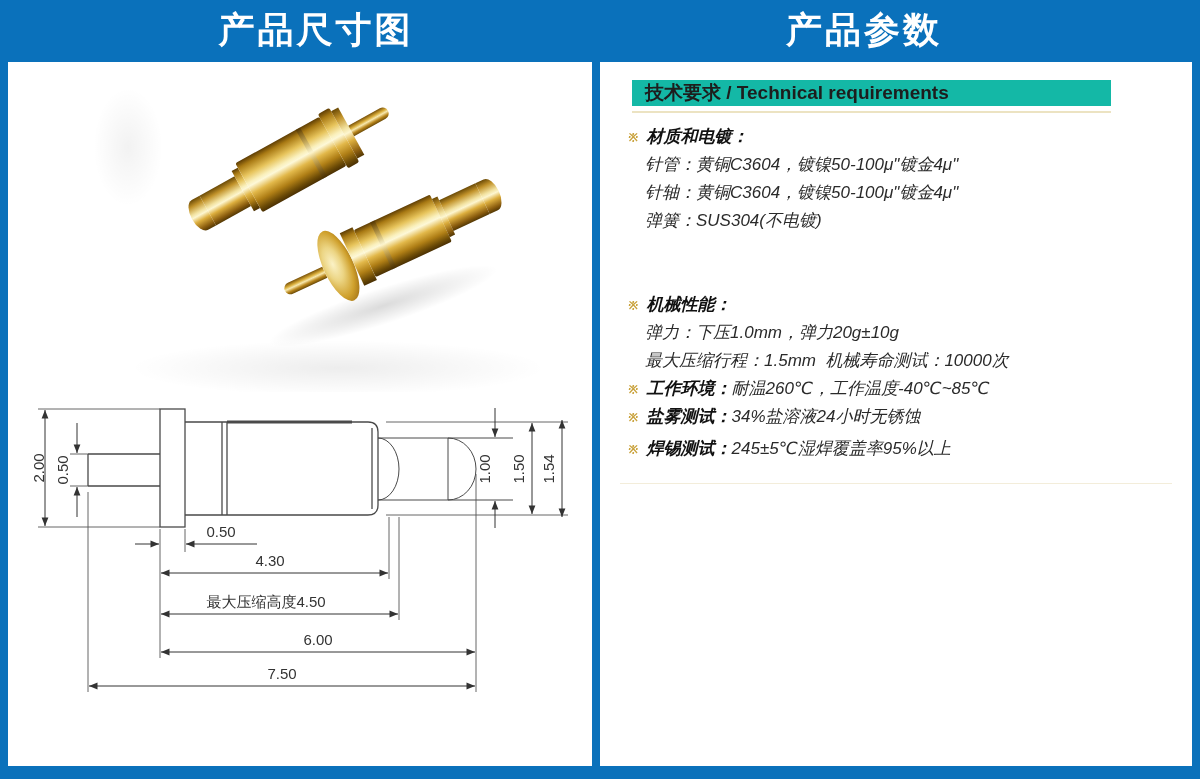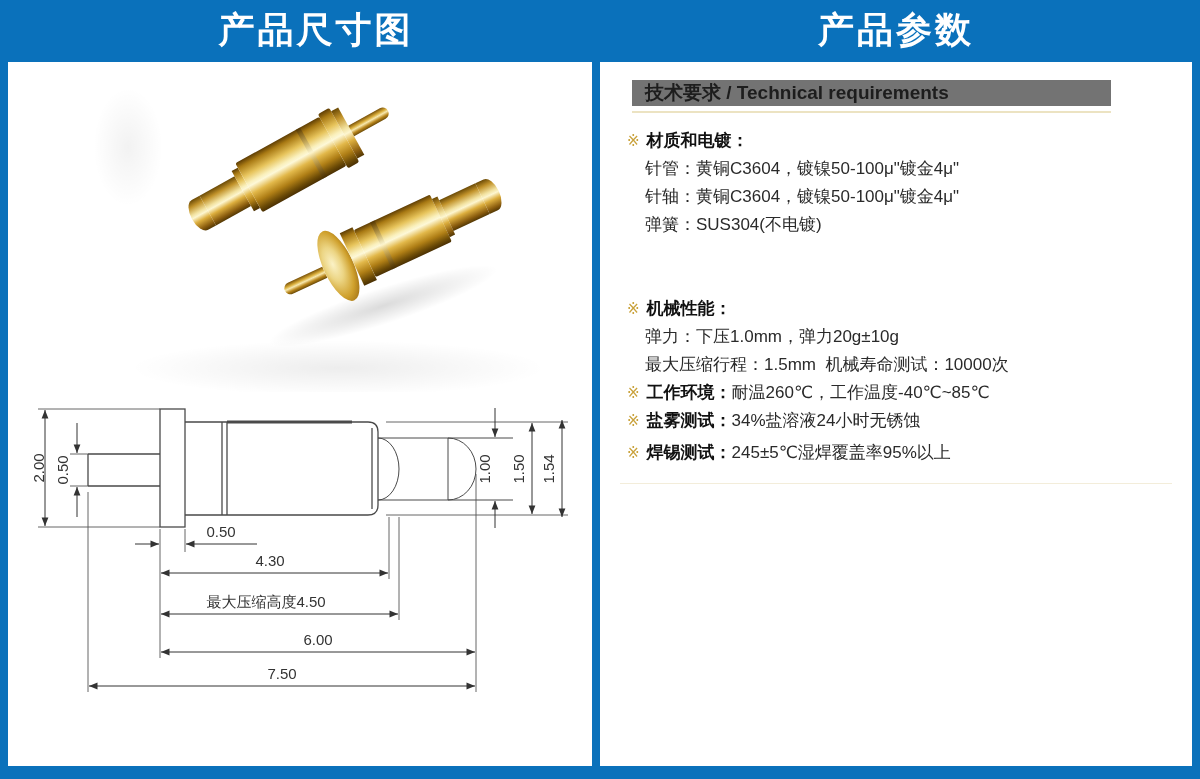--- a/index.html
+++ b/index.html
@@ -7,21 +7,21 @@
     width:1200px;height:779px;overflow:hidden;position:relative;
     background:#0a71bb;
     font-family:"Liberation Sans","DejaVu Sans",sans-serif;
     -webkit-font-smoothing:antialiased;
   }
   .band-title{
     position:absolute;top:0;height:62px;line-height:60px;text-align:center;
     color:#ffffff;font-size:36px;font-weight:bold;letter-spacing:3px;
   }
   #title-left{left:0;width:592px;margin-left:20px;}
-  #title-right{left:600px;width:592px;}
+  #title-right{left:568px;width:592px;}
   .panel{position:absolute;top:62px;height:704px;background:#ffffff;}
   #panel-left{left:8px;width:584px;}
   #panel-right{left:600px;width:592px;}
 
   
   .photo{position:absolute;left:0;top:0;width:584px;height:330px;background:#ffffff;overflow:hidden;}
   .floor{position:absolute;left:120px;top:278px;width:420px;height:56px;
          background:radial-gradient(ellipse at 50% 50%, rgba(0,0,0,0.07), rgba(0,0,0,0.0) 70%);}
   .blob{position:absolute;left:85px;top:25px;width:70px;height:120px;
         background:radial-gradient(ellipse at 50% 50%, rgba(0,0,0,0.05), rgba(0,0,0,0) 70%);}
@@ -29,25 +29,25 @@
   .seg{flex:none;position:relative;}
   .gold{background:linear-gradient(to bottom,#5e3d04 0%,#a97a14 10%,#e7c45c 28%,#faf0bc 42%,#fdf8d8 48%,#e2b84a 62%,#b07f16 78%,#6b4a06 92%,#4a3003 100%);}
   .gold2{background:linear-gradient(to bottom,#6b4a06 0%,#c1922a 18%,#f2e2a0 40%,#fdf6d0 50%,#dcae3e 66%,#8a5c0e 88%,#533804 100%);}
   .goldthin{background:linear-gradient(to bottom,#7a5208 0%,#d9ad3a 30%,#f7e8ae 50%,#b9861c 75%,#6b4a06 100%);}
   .groove{position:absolute;top:0;bottom:0;width:5px;
           background:linear-gradient(to bottom,rgba(70,45,0,.55),rgba(255,244,196,.35) 50%,rgba(70,45,0,.55));}
   .disc{background:radial-gradient(ellipse at 35% 45%,#fbf2c6 0%,#ecd584 30%,#cfa02c 60%,#966610 85%,#6b4708 100%);border-radius:50%;}
   .shadow-soft{position:absolute;background:radial-gradient(ellipse at 50% 50%,rgba(0,0,0,0.14),rgba(0,0,0,0) 68%);}
 
   
-  .tr-bar{position:absolute;left:32px;top:18px;width:479px;height:26px;background:#737373;
+  .tr-bar{position:absolute;left:32px;top:18px;width:479px;height:26px;background:#14b8a6;
           color:#1d1d1d;font-size:19px;font-weight:bold;line-height:26px;padding-left:13px;box-sizing:border-box;}
   .tr-bar-line{position:absolute;left:32px;top:49px;width:479px;height:2px;background:#ece3c2;}
-  .spec-row{position:absolute;left:27px;width:540px;height:24px;line-height:32px;
-            font-size:17px;color:#2a2a2a;white-space:pre;}
+  .spec-row{position:absolute;left:27px;width:540px;height:24px;line-height:23px;
+            font-size:17px;color:#2a2a2a;white-space:pre;font-style:italic;}
   .spec-row b{color:#111111;}
   .star{color:#c9a23c;font-size:15px;margin-right:7px;}
   .sub{padding-left:18px;}
   .divider{position:absolute;left:20px;top:421px;width:552px;height:1px;background:#f3edda;}
 
   
   svg text{font-family:"Liberation Sans","DejaVu Sans",sans-serif;}
 </style>
 </head>
 <body>

